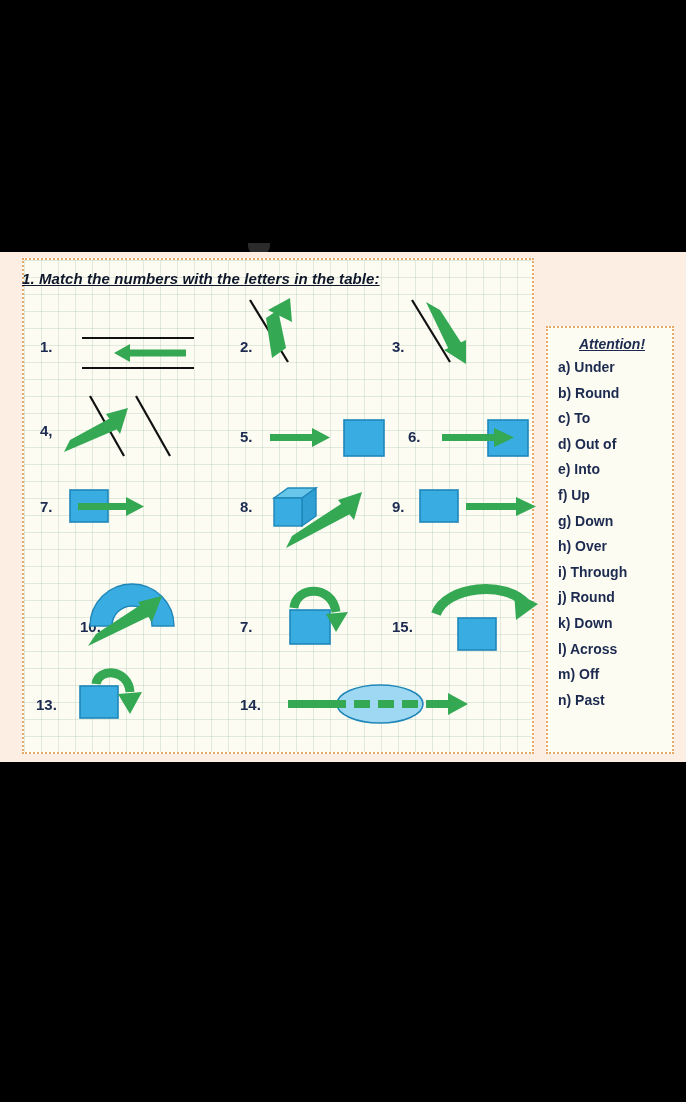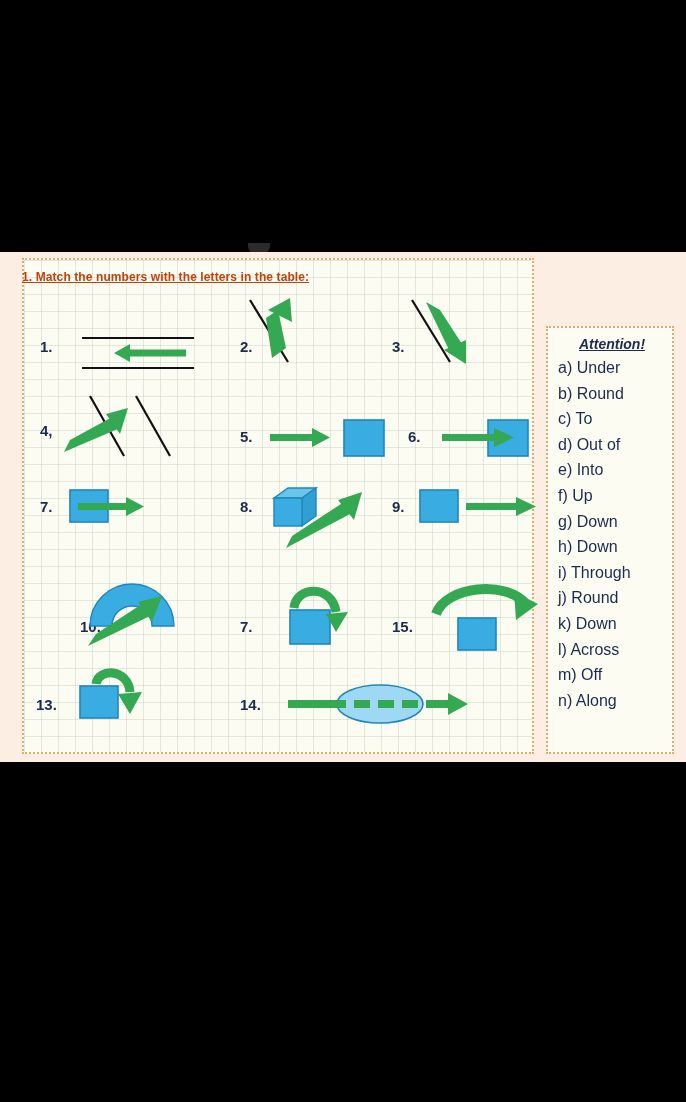--- a/index.html
+++ b/index.html
@@ -44,26 +44,27 @@
     background-image:
       linear-gradient(to right, rgba(160,190,170,0.30) 1px, transparent 1px),
       linear-gradient(to bottom, rgba(160,190,170,0.30) 1px, transparent 1px);
     background-size: 17px 17px;
     pointer-events: none;
   }
   #title {
     position: absolute;
     left: 22px;
     top: 18px;
-    font-size: 12px;
+    font-size: 15px;
     font-weight: bold;
-    color: #c2410c;
+    color: #0f172a;
     text-decoration: underline;
     letter-spacing: 0.1px;
     white-space: nowrap;
+    font-style: italic;
   }
   .num {
     position: absolute;
     font-size: 15px;
     font-weight: bold;
     color: #1b2a4e;
   }
   .cell {
     position: absolute;
   }
@@ -82,24 +83,25 @@
   #attention .a-title {
     font-size: 14px;
     font-weight: bold;
     font-style: italic;
     color: #1b2a4e;
     text-decoration: underline;
     text-align: center;
     margin-bottom: 3px;
   }
   #attention .a-item {
-    font-size: 16px;
+    font-size: 14px;
     color: #1b2a4e;
     line-height: 25.6px;
     white-space: nowrap;
+    font-weight: bold;
   }
   svg { display: block; overflow: visible; }
   .topnotch {
     position: absolute;
     left: 248px;
     top: 243px;
     width: 22px;
     height: 11px;
     background: #2b2b2b;
     border-radius: 0 0 8px 8px;
@@ -280,23 +282,23 @@
 
     <div id="attention">
       <div class="a-title">Attention!</div>
       <div class="a-item">a) Under</div>
       <div class="a-item">b) Round</div>
       <div class="a-item">c) To</div>
       <div class="a-item">d) Out of</div>
       <div class="a-item">e) Into</div>
       <div class="a-item">f) Up</div>
       <div class="a-item">g) Down</div>
-      <div class="a-item">h) Down</div>
+      <div class="a-item">h) Over</div>
       <div class="a-item">i) Through</div>
       <div class="a-item">j) Round</div>
       <div class="a-item">k) Down</div>
       <div class="a-item">l) Across</div>
       <div class="a-item">m) Off</div>
-      <div class="a-item">n) Along</div>
+      <div class="a-item">n) Past</div>
     </div>
 
   </div>
 </div>
 
 </body></html>

